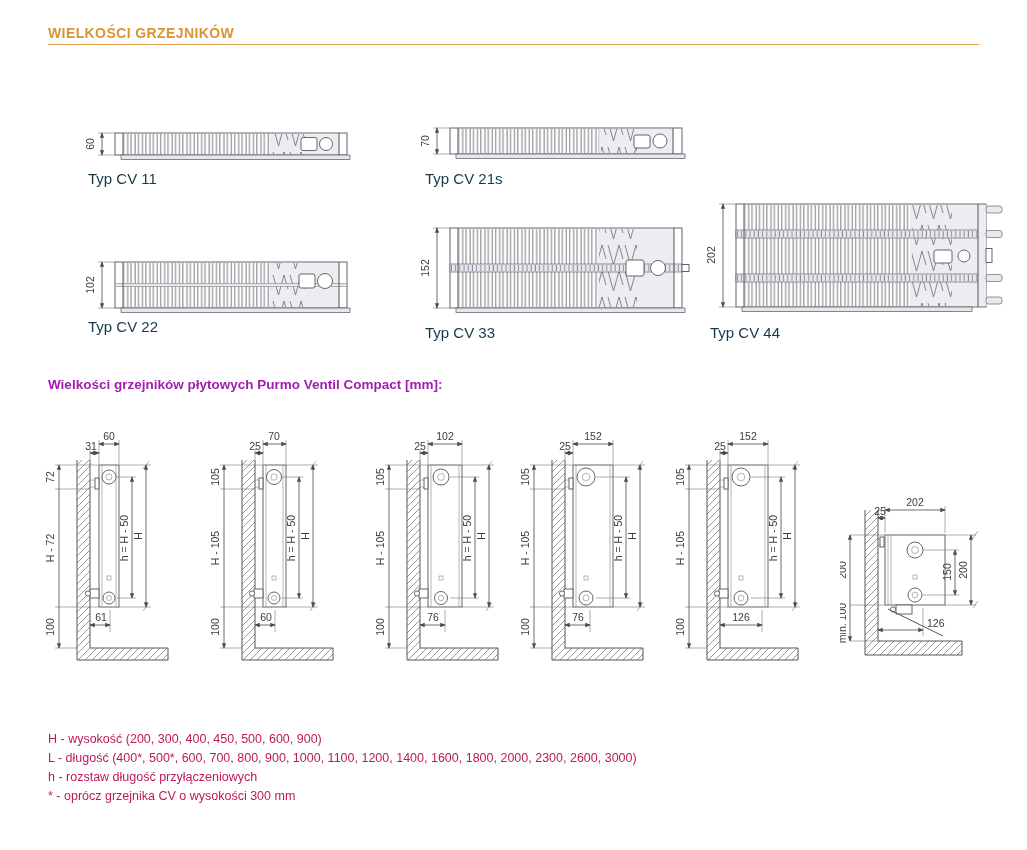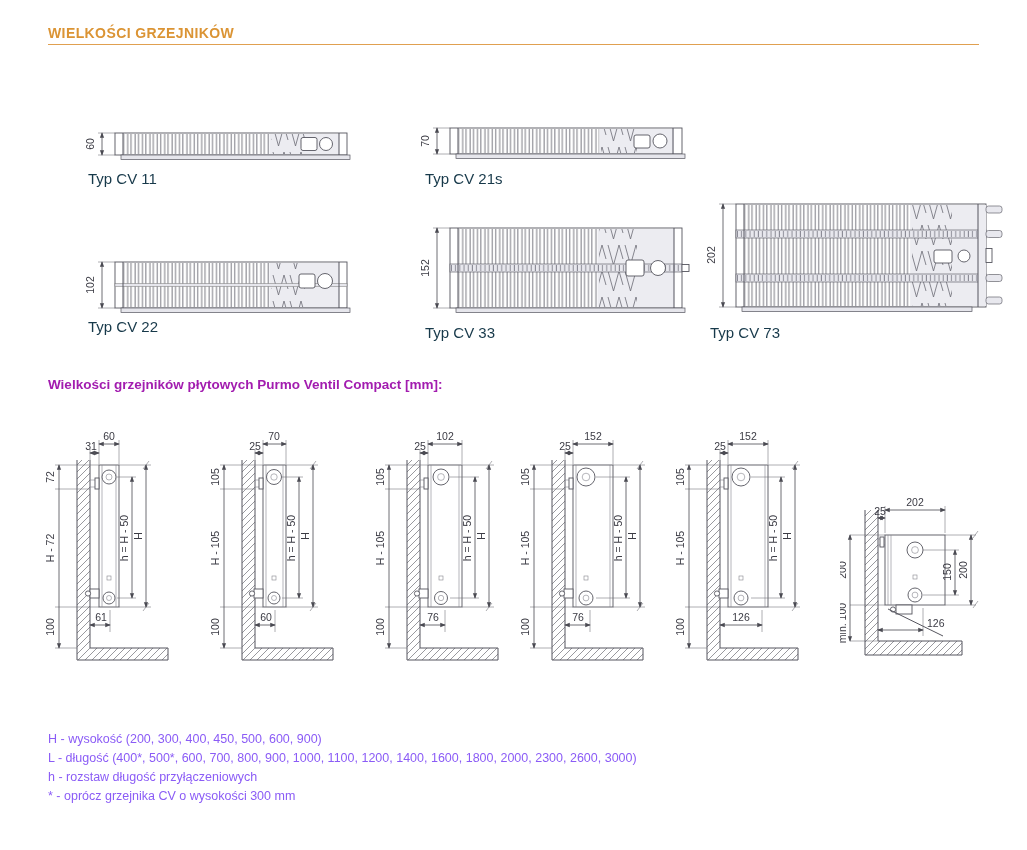--- a/index.html
+++ b/index.html
@@ -4,21 +4,21 @@
 <style>
   html,body{margin:0;padding:0;background:#fff;}
   .page{position:relative;width:1027px;height:850px;background:#ffffff;overflow:hidden;
         font-family:"Liberation Sans",sans-serif;}
   .page-title{position:absolute;left:48px;top:25px;font-size:14px;letter-spacing:.4px;
         color:#DB9434;font-weight:bold;}
   .title-rule{position:absolute;left:48px;top:44px;width:931px;height:0;
         border-bottom:1.5px solid #E0A050;}
   .type-label{position:absolute;font-size:15px;font-weight:normal;color:#17394A;}
   .section-heading{position:absolute;left:48px;top:377px;font-size:13.5px;font-weight:bold;color:#a21caf;}
-  .footnotes{position:absolute;left:48px;top:730px;color:#8b5cf6;font-size:12.5px;line-height:19px;}
+  .footnotes{position:absolute;left:48px;top:730px;color:#be185d;font-size:12.5px;line-height:19px;}
   .drw{position:absolute;}
   svg text{font-family:"Liberation Sans",sans-serif;font-size:10.5px;fill:#3b3b44;}
   svg .lbl{font-size:10.5px;}
   svg .ln{stroke:#55555e;stroke-width:1;fill:none;}
   svg .thin{stroke:#6a6a72;stroke-width:.55;fill:none;}
   svg .dim{stroke:#4a4a52;stroke-width:.8;fill:none;}
   svg .part{stroke:#55555e;stroke-width:.9;fill:#fff;}
   svg .inner{stroke:#85858d;stroke-width:.6;fill:none;}
 </style>
 </head>
@@ -139,21 +139,21 @@
       <circle class="part" cx="258" cy="60" r="6" stroke-width=".7"></circle>
       <rect x="280" y="10" width="16" height="7" rx="2.5" fill="#E8E8EE" stroke="#66666e" stroke-width=".7"></rect>
       <rect x="280" y="34.5" width="16" height="7" rx="2.5" fill="#E8E8EE" stroke="#66666e" stroke-width=".7"></rect>
       <rect x="280" y="78.5" width="16" height="7" rx="2.5" fill="#E8E8EE" stroke="#66666e" stroke-width=".7"></rect>
       <rect x="280" y="101" width="16" height="7" rx="2.5" fill="#E8E8EE" stroke="#66666e" stroke-width=".7"></rect>
       <rect class="part" x="280" y="52.5" width="6" height="14" stroke-width=".7"></rect>
       <path class="ln" d="M38,8 V111 M272,8 V111"></path>
       <rect x="36" y="111" width="230" height="4.5" fill="#E6E6EC" stroke="#55555e" stroke-width=".7"></rect>
     </g>
   </svg>
-  <div class="type-label" style="left:710px;top:324px">Typ CV 73</div>
+  <div class="type-label" style="left:710px;top:324px">Typ CV 44</div>
 
   <div class="section-heading">Wielkości grzejników płytowych Purmo Ventil Compact [mm]:</div>
 
   <svg class="drw" style="left:45px;top:420px" width="150" height="252">
     <rect x="32" y="40" width="13" height="200" fill="url(#hatch)"></rect>
     <path class="ln" d="M32,40 V240 M45,40 V228"></path>
     <rect x="45" y="228" width="78" height="12" fill="url(#hatch)"></rect>
     <path class="ln" d="M45,228 H123 V240 H32"></path>
     <g>
       <rect class="part" x="54" y="45" width="20" height="142"></rect>

